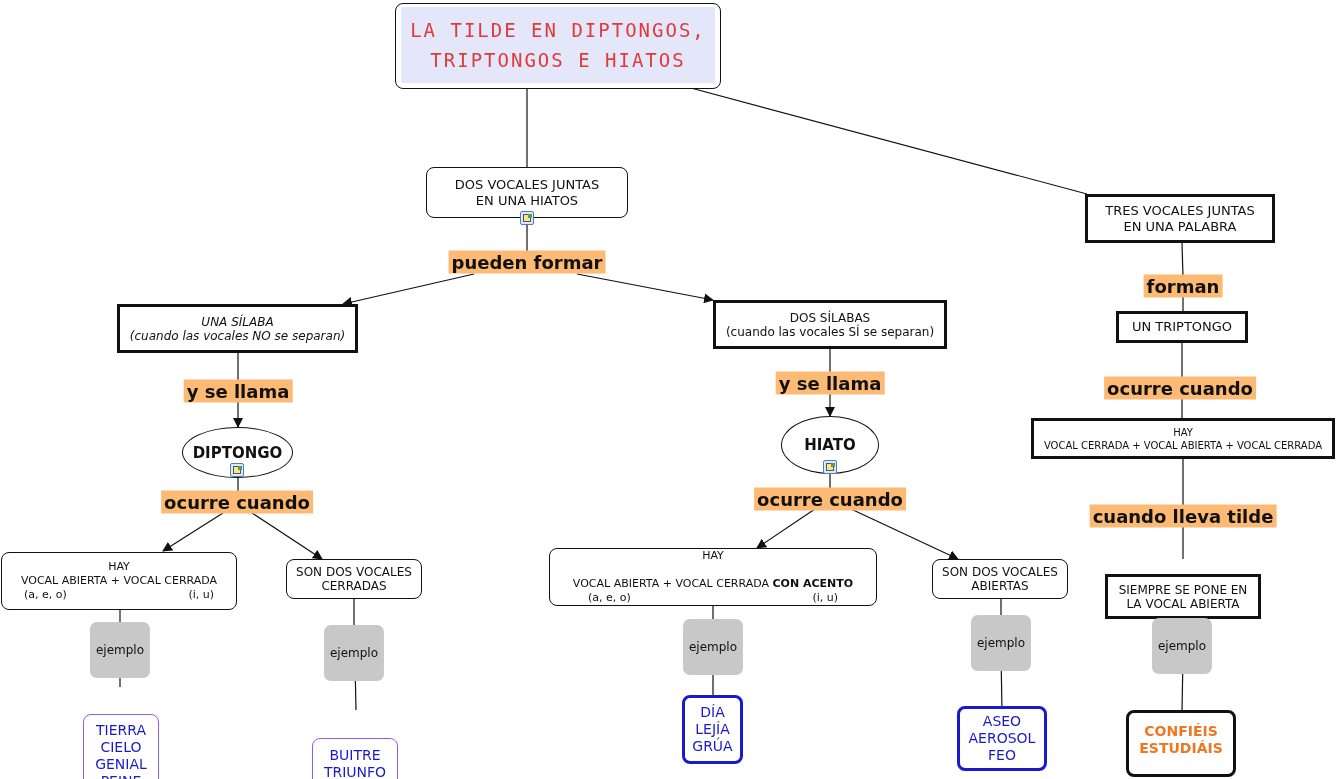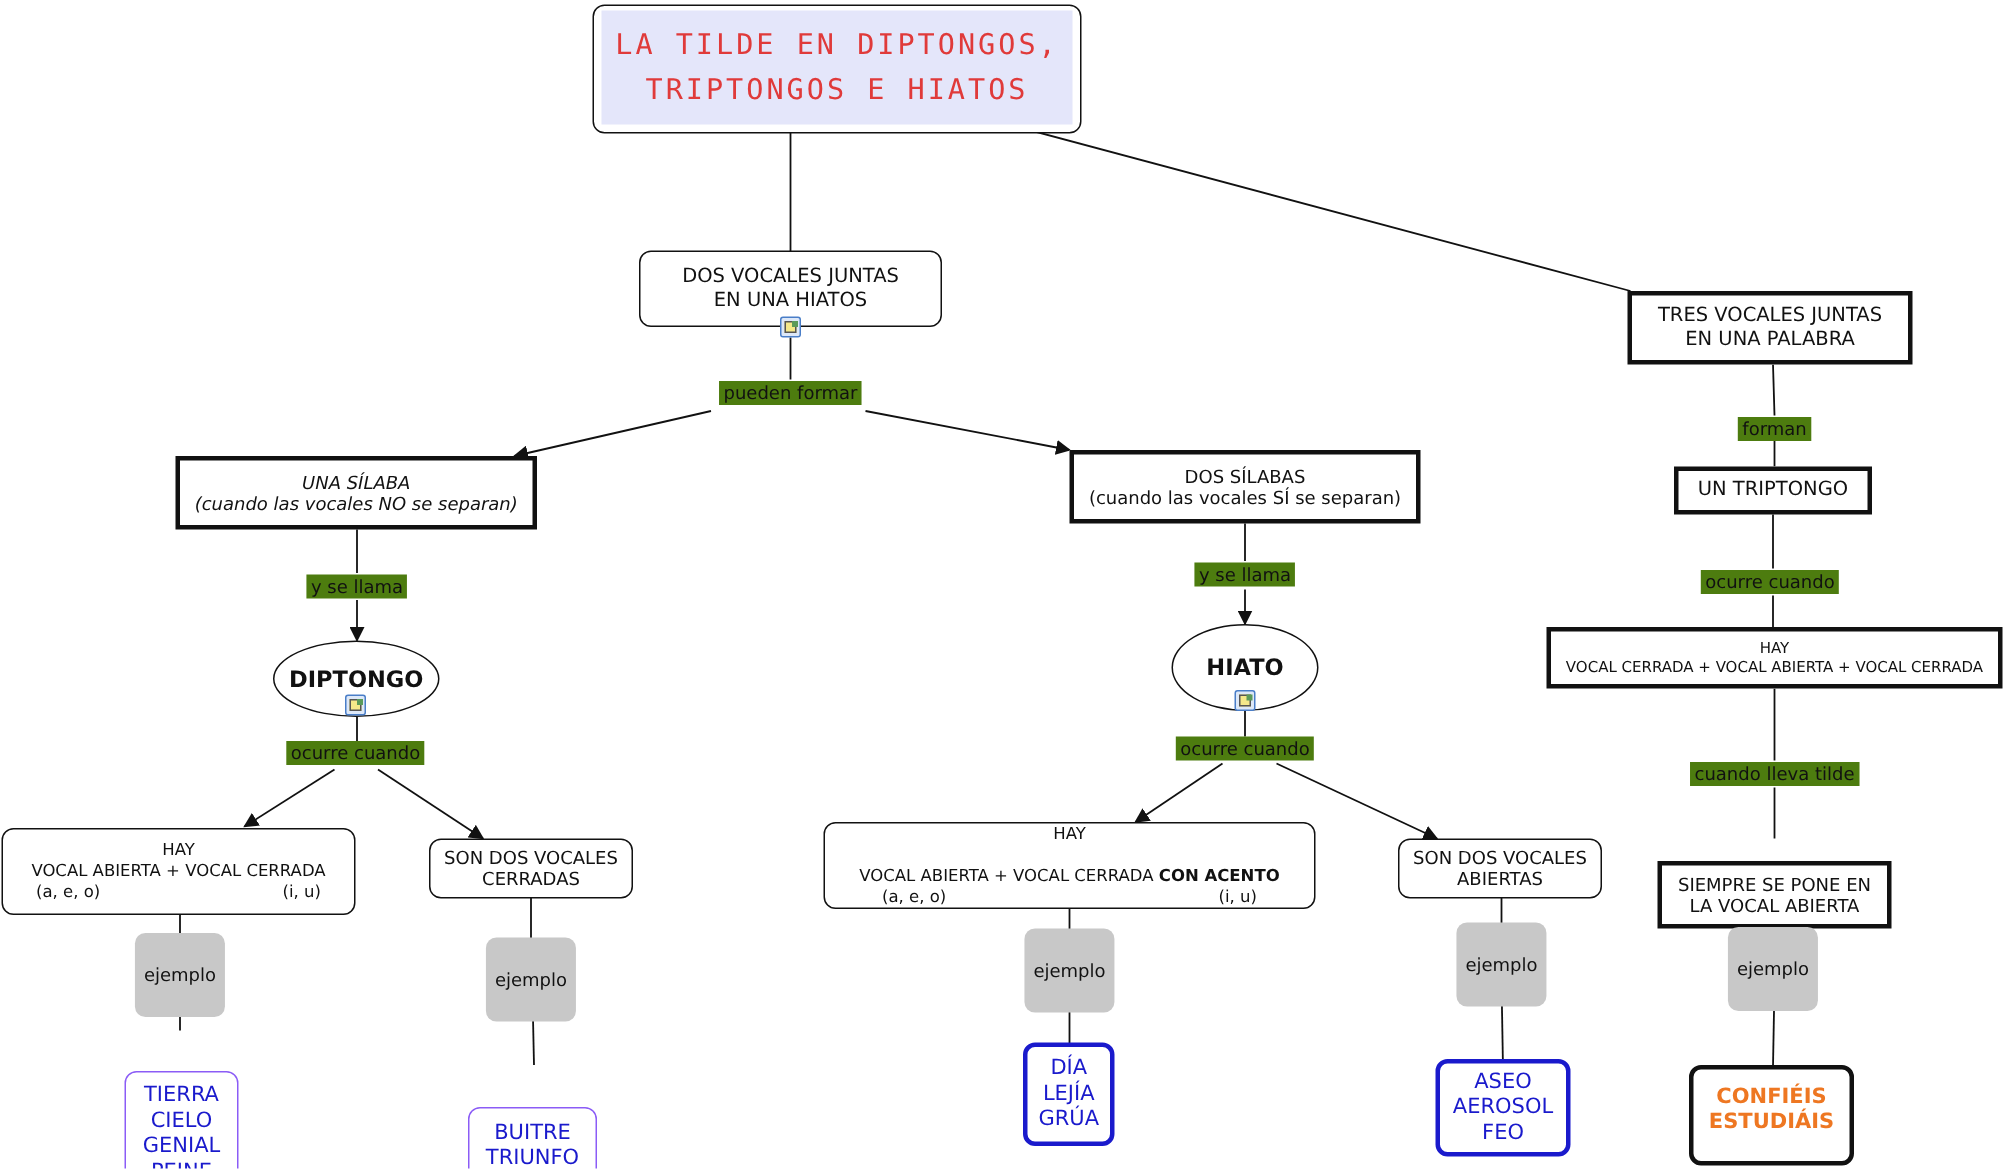--- a/index.html
+++ b/index.html
@@ -14,22 +14,22 @@
   .node.ellipse { border-radius: 50%; font-size: 15px; font-weight: bold; }
   .node.green { border: 1px solid #8b5cf6; color: #1a1acc; font-size: 14px; line-height: 17px; margin-top: 28px; }
   .node.blue { border: 3px solid #1a1acc; color: #1a1acc; font-size: 14px; line-height: 17px; }
   .node.orange { border: 3px solid #111; color: #ee7722; font-weight: bold; font-size: 14px; line-height: 17px; }
   .title { position: absolute; left: 395px; top: 3px; width: 326px; height: 86px; box-sizing: border-box;
            border: 1px solid #111; border-radius: 8px; background: #fff; z-index: 2; }
   .title .inner { position: absolute; left: 5px; top: 3px; right: 5px; bottom: 5px; background: #e4e6fa;
                   display: flex; align-items: center; justify-content: center; text-align: center;
                   color: #e03a3a; font-family: "DejaVu Sans Mono", monospace; font-size: 19px;
                   line-height: 30px; letter-spacing: 2px; white-space: pre-line; }
-  .link-label { position: absolute; font-size: 12px; background: #4d7c0f; padding: 1px 3px; z-index: 3;
-                white-space: nowrap; transform: translate(-50%, -50%); }
+  .link-label { position: absolute; font-size: 18px; background: #fdba74; padding: 1px 3px; z-index: 3;
+                white-space: nowrap; transform: translate(-50%, -50%); font-weight: bold; }
   .pill { position: absolute; font-size: 12px; background: #c8c8c8; padding: 21px 6px; border-radius: 7px;
           z-index: 3; white-space: nowrap; transform: translate(-50%, -50%); }
   .note-icon { position: absolute; width: 14px; height: 14px; box-sizing: border-box; border: 1px solid #4a7ec8;
                background: #dde8f8; border-radius: 2px; z-index: 4; transform: translate(-50%, -50%); }
   .note-icon::before { content: ""; position: absolute; left: 2px; top: 2px; width: 8px; height: 8px;
                        background: #f4e88a; border: 1px solid #555; box-sizing: border-box; }
   .note-icon::after { content: ""; position: absolute; left: 7px; top: 2px; width: 4px; height: 4px;
                       background: #5a9a5a; }
   .bold { font-weight: bold; }
 </style>

